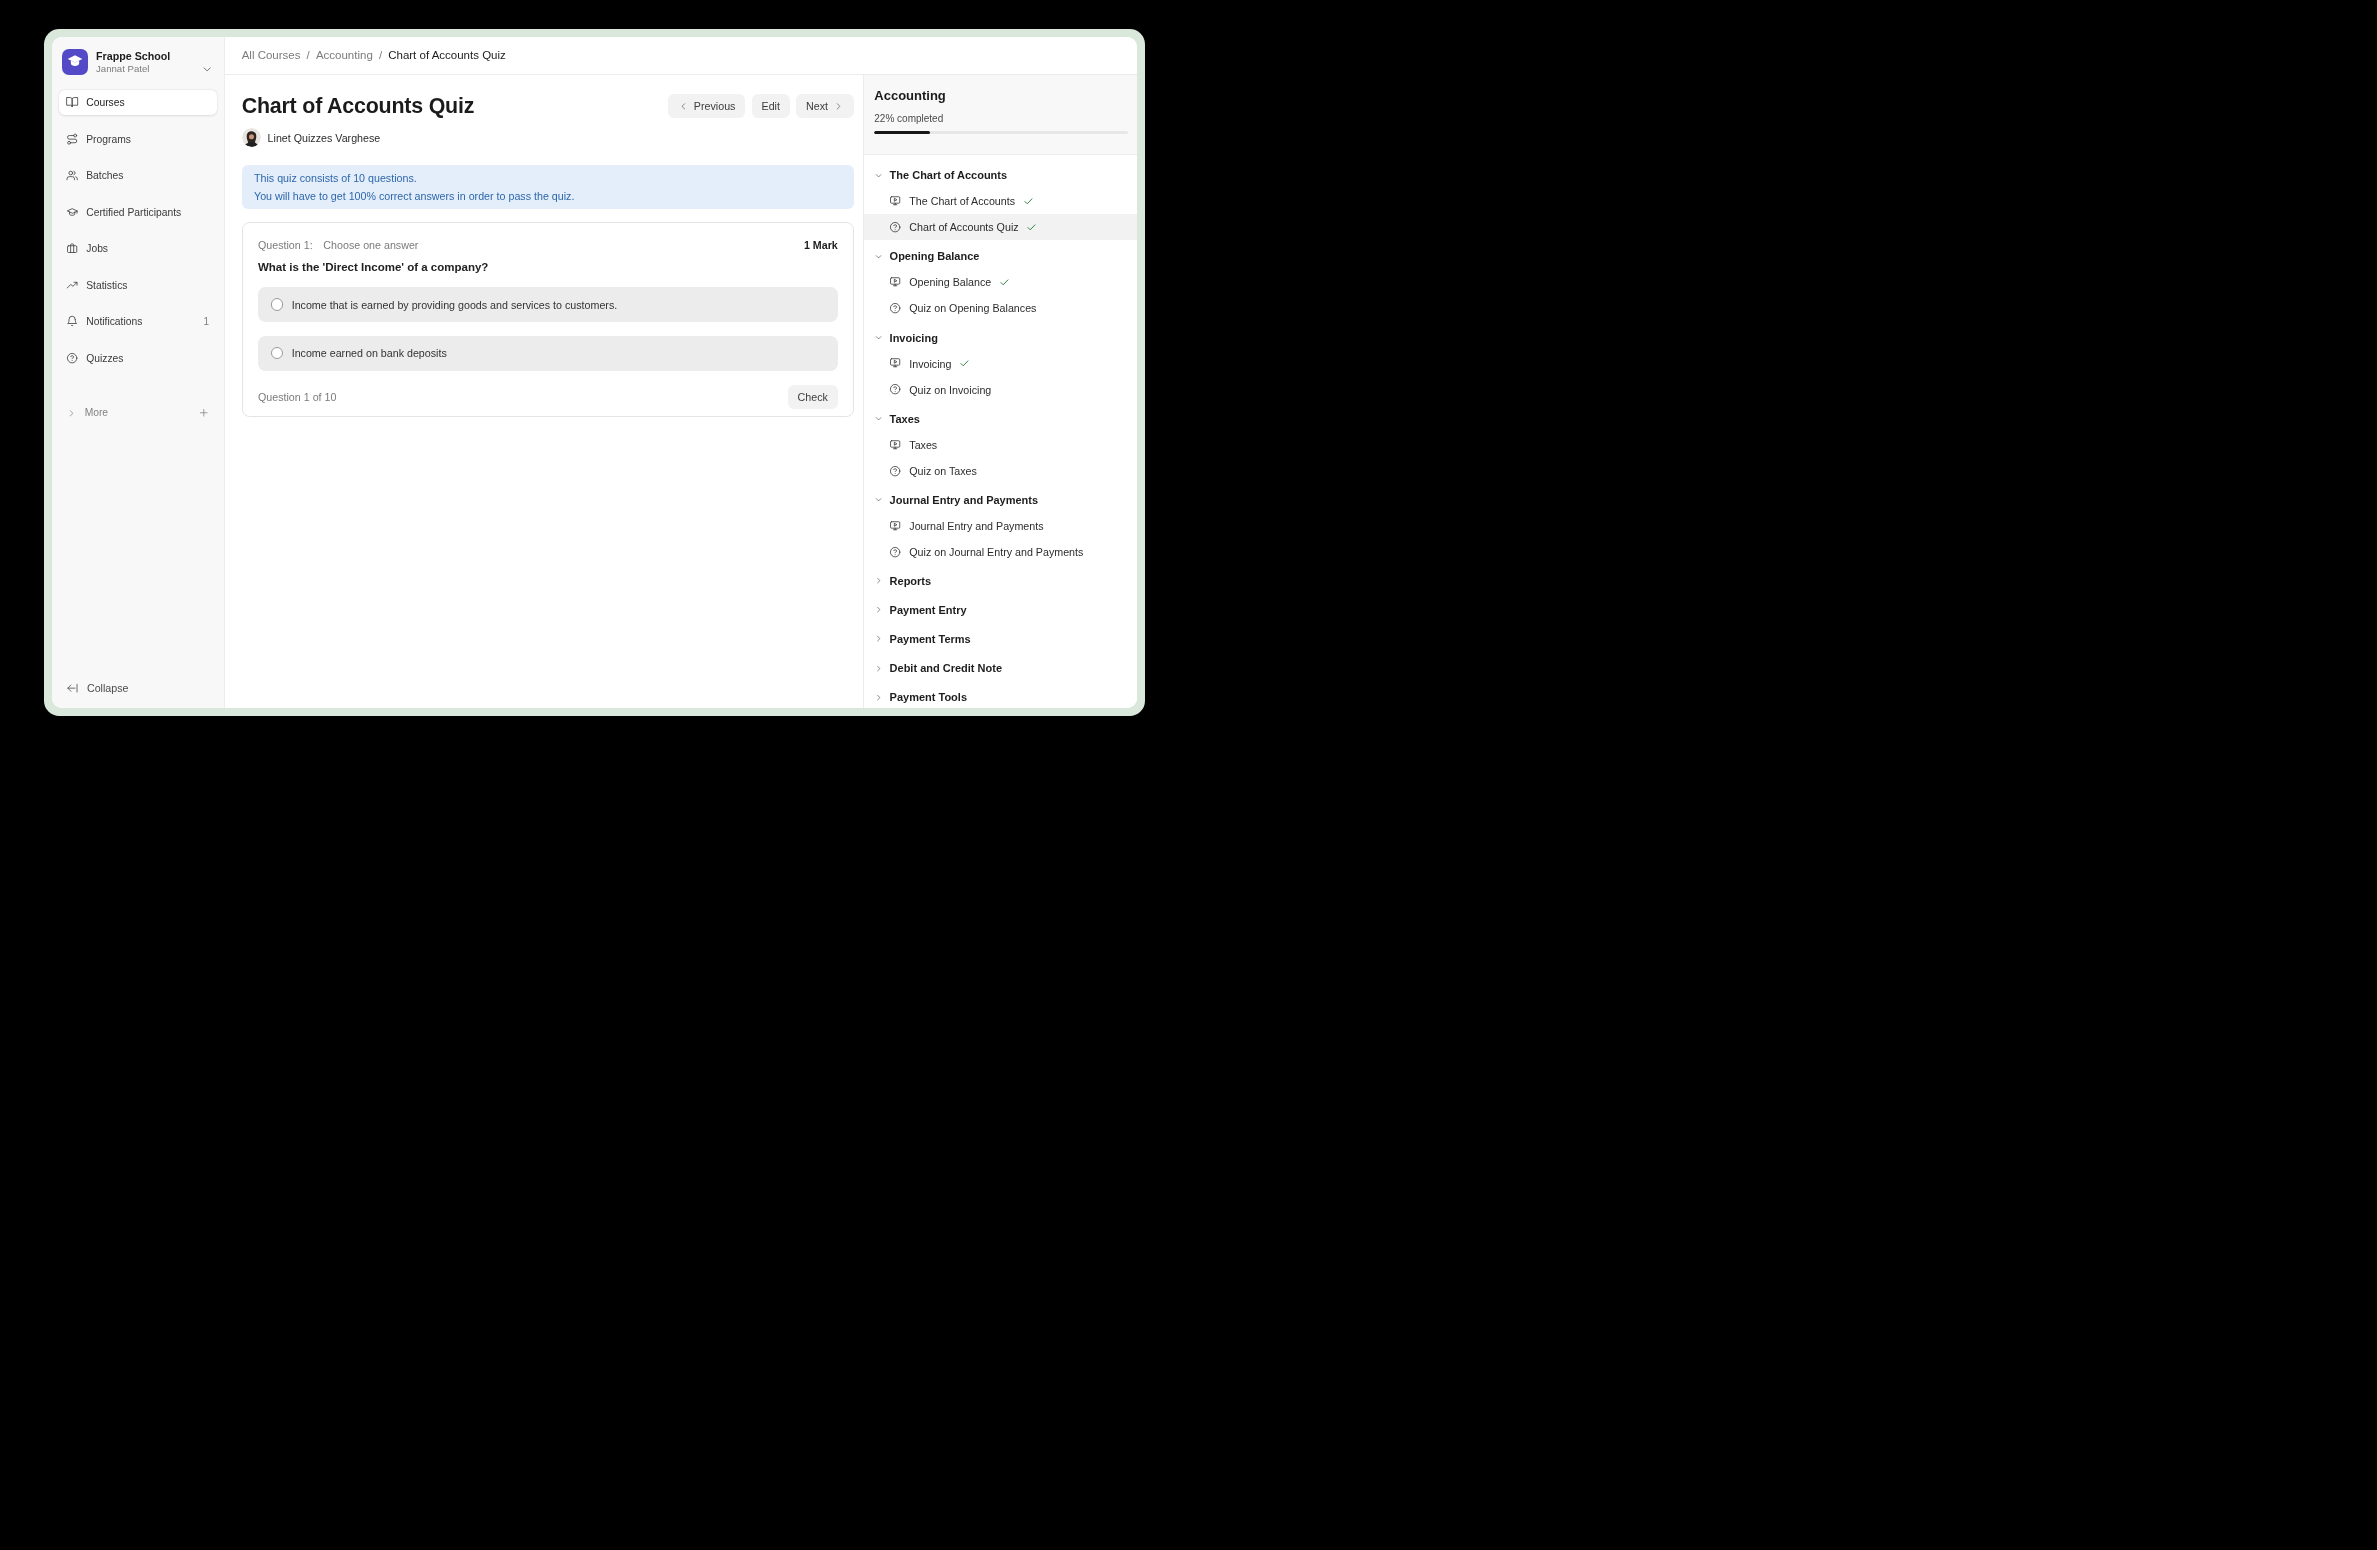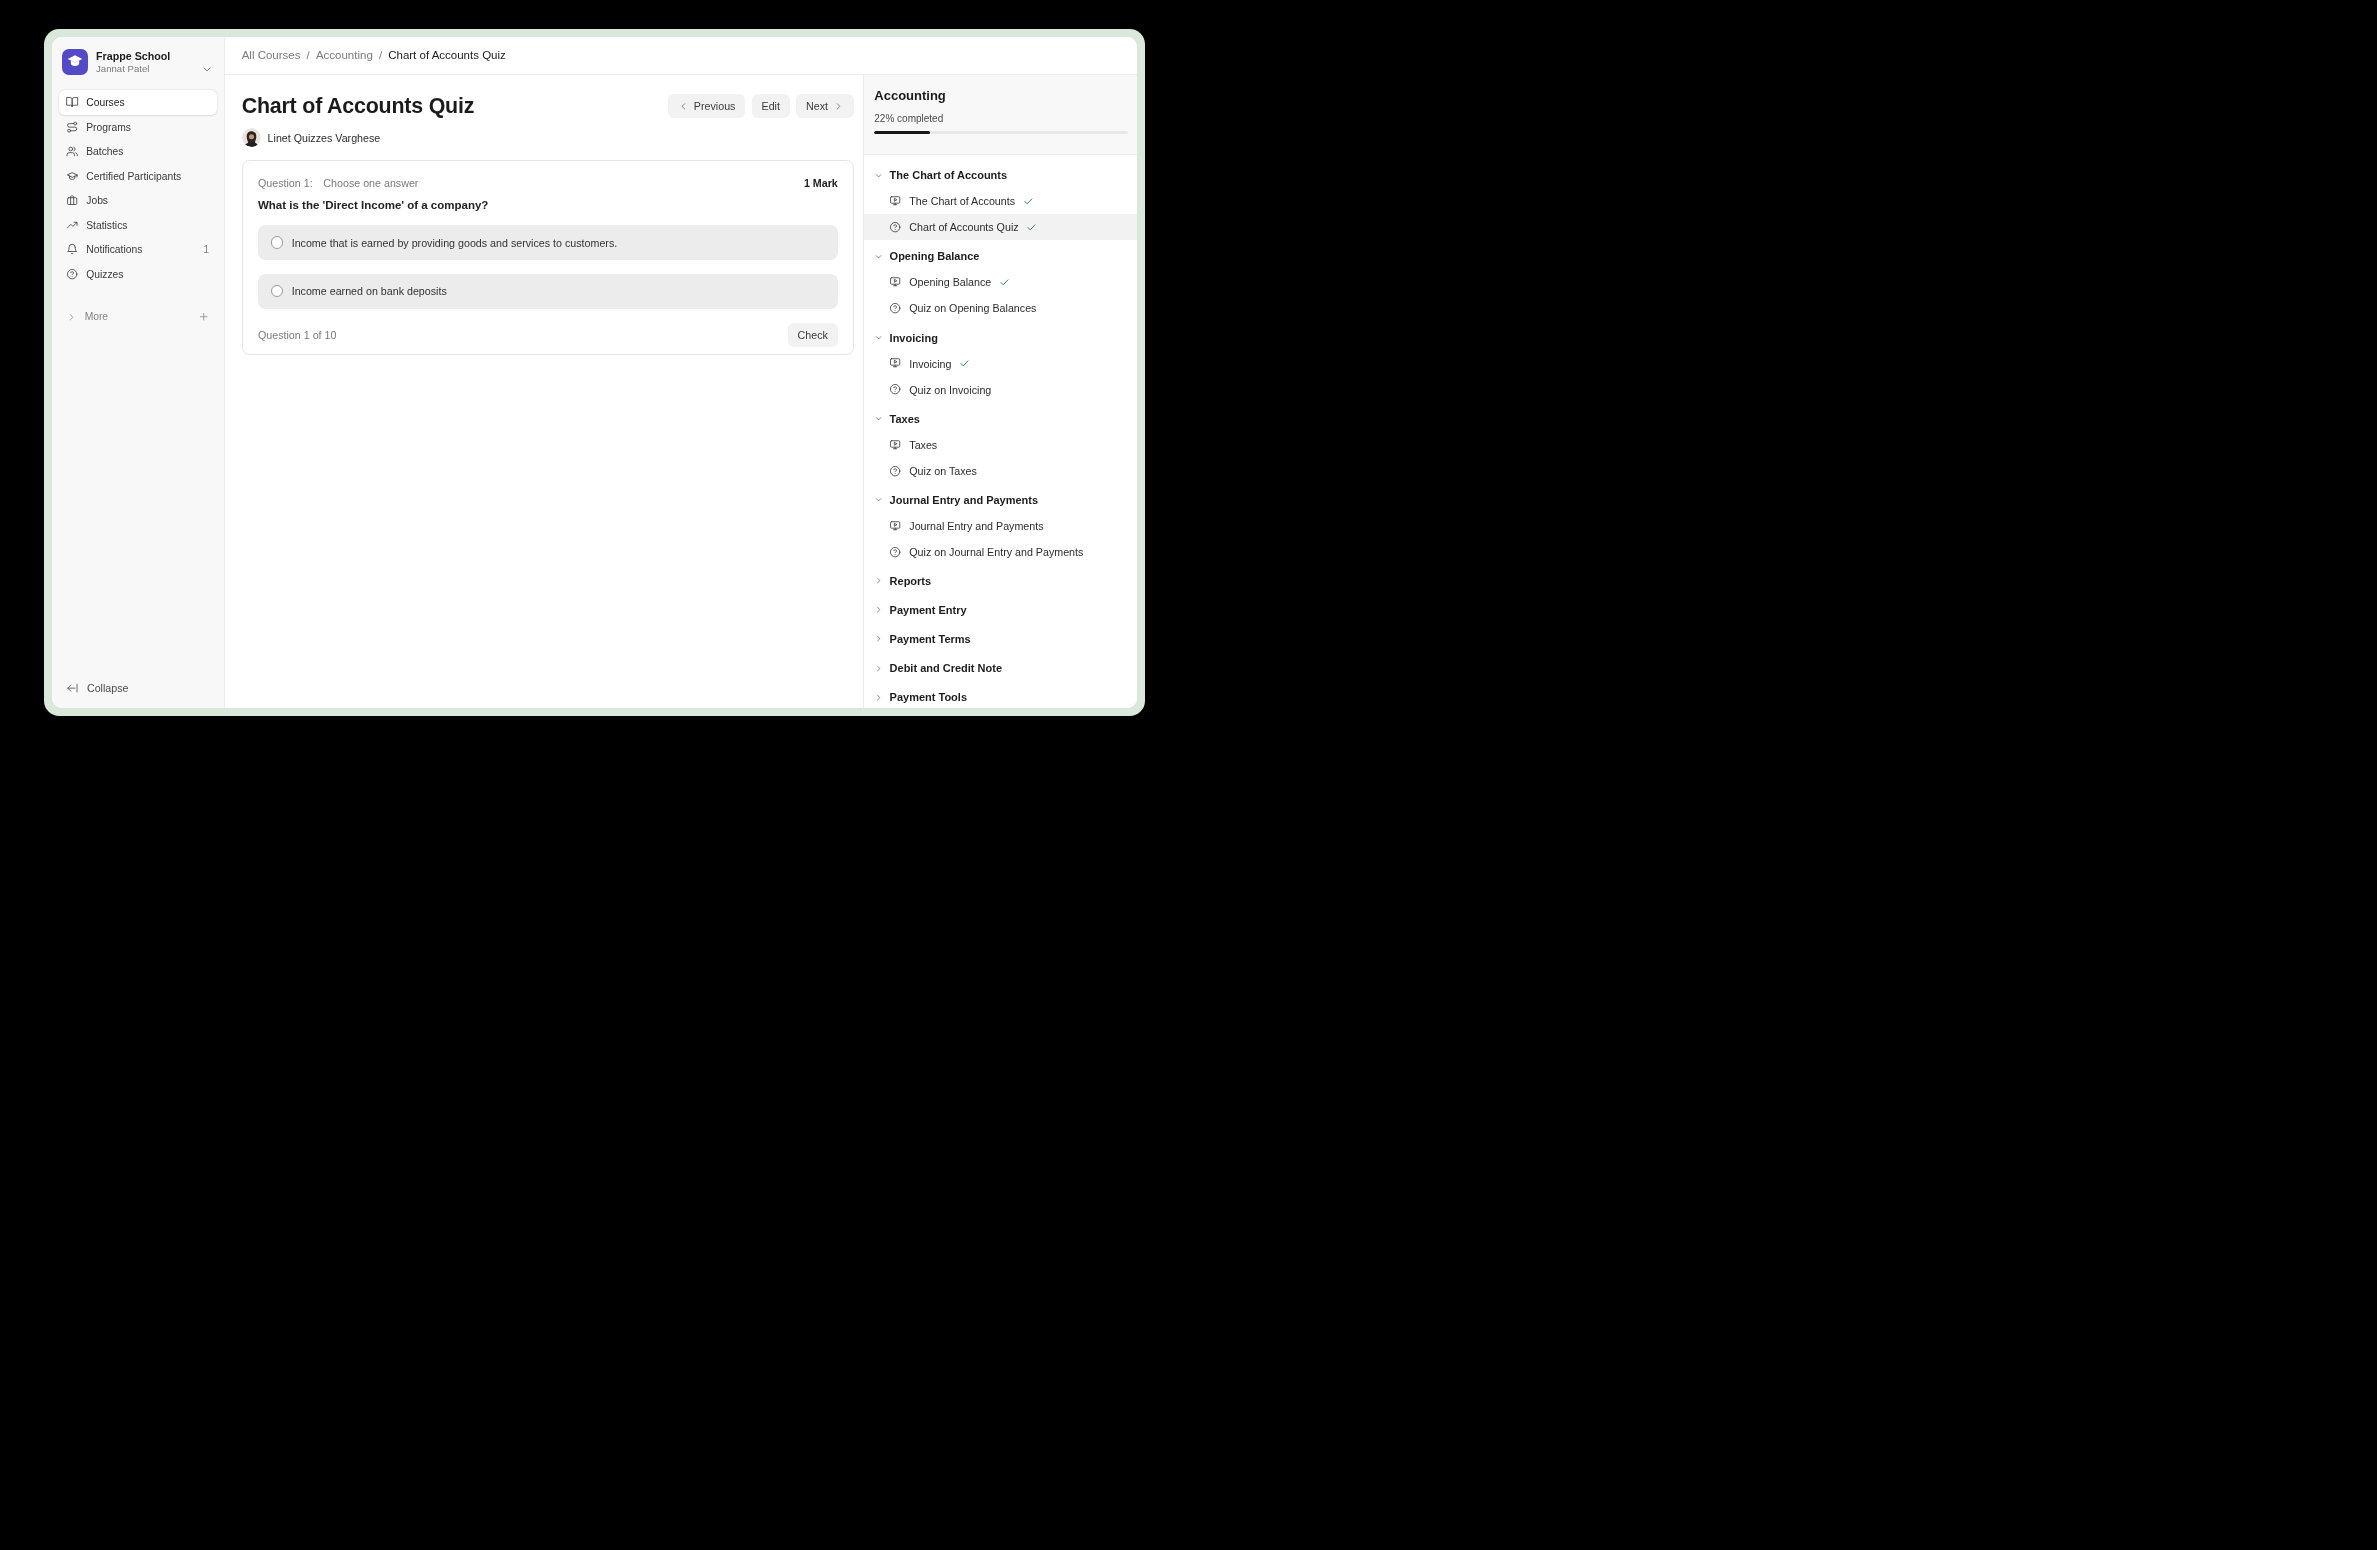--- a/index.html
+++ b/index.html
@@ -14,21 +14,21 @@
     display:flex;}
   
   .sidebar{width:173px;flex:0 0 auto;background:#f8f8f8;border-right:0.8px solid #ededed;
     display:flex;flex-direction:column;padding:7.7px 6.9px;box-sizing:border-box;}
   .ws{display:flex;align-items:flex-end;gap:7.7px;padding:4.6px 3.8px;border-radius:7.7px;cursor:pointer;}
   .ws-logo{width:26px;height:26px;flex:0 0 auto;display:block;}
   .ws-text{display:flex;flex-direction:column;min-width:0;}
   .ws-name{font-size:10.7px;font-weight:700;color:#1c1c1c;line-height:13px;}
   .ws-user{font-size:9.6px;color:#7c7c7c;line-height:12.3px;}
   .ws-chev{margin-left:auto;color:#5a5a5a;}
-  .nav{margin-top:10.7px;display:flex;flex-direction:column;gap:0;}
+  .nav{margin-top:10.7px;display:flex;flex-direction:column;gap:12px;}
   .nav-item{height:24.5px;border-radius:6.1px;display:flex;align-items:center;gap:7.7px;
     padding:0 7.7px;font-size:10.3px;color:#3a3a3a;cursor:pointer;}
   .nav-item.active{background:#fff;box-shadow:0 0.8px 2.3px rgba(0,0,0,.11),0 0 0 0.8px rgba(0,0,0,.02);
     color:#1c1c1c;font-weight:500;}
   .nav-item .badge{margin-left:auto;font-size:10px;color:#7d7d7d;}
   .nav-more{margin-top:18.4px;color:#828282;}
   .nav-more .lbl{color:#828282;}
   .nav-more .plus{margin-left:auto;color:#6e6e6e;}
   .spacer{flex:1;}
   .collapse-row{display:flex;align-items:center;gap:8.4px;padding:6.1px 7.7px;font-size:10.7px;
@@ -302,20 +302,24 @@
                 <g clip-path="url(#avclip)">
                   <rect width="25" height="25" fill="#e9e6e1"></rect>
                   <path d="M12.5 4.2c-4.2 0-6.3 3-6.3 6.6 0 2.4.4 4.6 1.3 6l.4 3.2h9.2l.4-3.2c.9-1.4 1.3-3.6 1.3-6 0-3.6-2.1-6.6-6.3-6.6z" fill="#2e2621"></path>
                   <circle cx="12.5" cy="11.6" r="3.3" fill="#c9957a"></circle>
                   <path d="M3.5 25c.4-4.2 4.2-6.3 9-6.3s8.6 2.1 9 6.3z" fill="#22201f"></path>
                 </g>
               </svg>
               <span>Linet Quizzes Varghese</span>
             </div>
 
+            <div class="notice">
+              <p>This quiz consists of 10 questions.</p>
+              <p>You will have to get 100% correct answers in order to pass the quiz.</p>
+            </div>
 
             <div class="qcard">
               <div class="qhead">
                 <span>Question 1:</span>
                 <span>Choose one answer</span>
                 <span class="qmarks">1 Mark</span>
               </div>
               <div class="qtext">What is the 'Direct Income' of a company?</div>
 
               <div class="opt">

